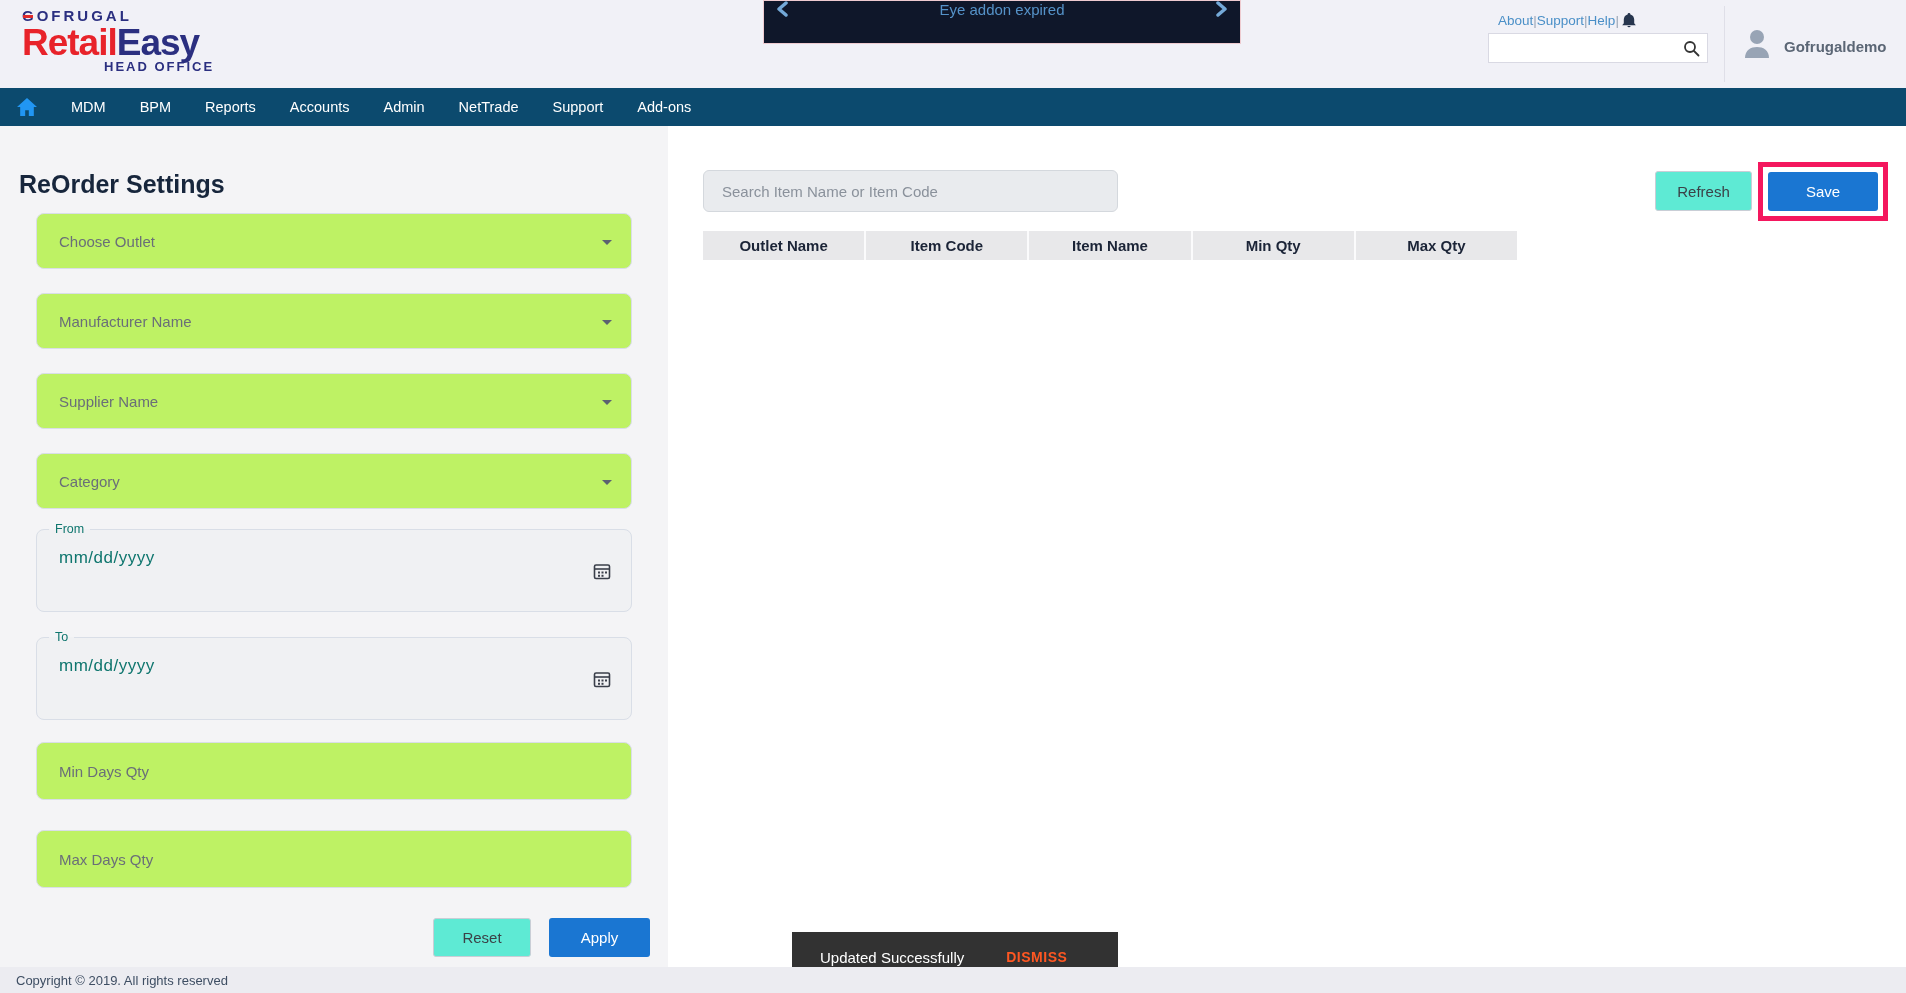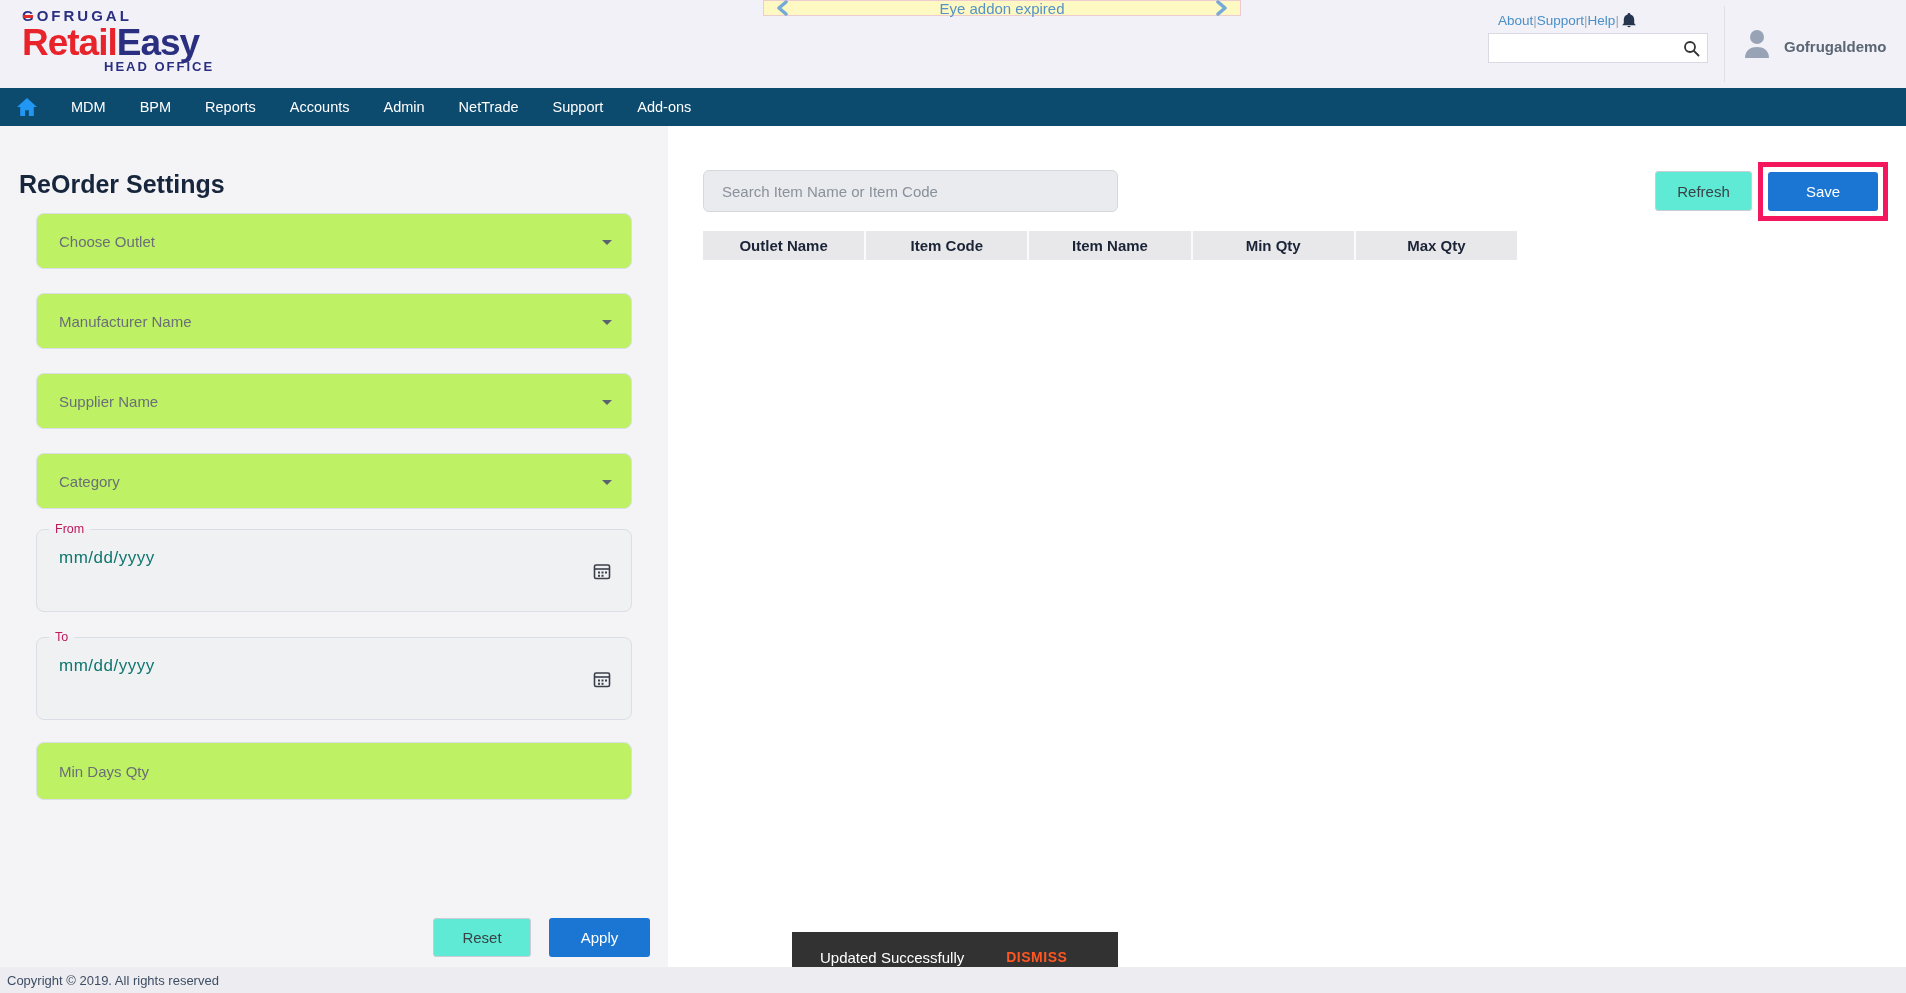--- a/index.html
+++ b/index.html
@@ -16,22 +16,22 @@
   .header { position:absolute; top:0; left:0; width:1906px; height:88px; background:#f1f1f7; }
 
   .logo { position:absolute; left:22px; top:7px; width:230px; cursor:pointer; }
   .logo-brand { position:relative; font-size:15px; font-weight:700; color:#2b2f80; letter-spacing:3px; }
   .logo-brand .g-cross { position:absolute; left:1px; top:8px; width:10px; height:3px; background:#e02b2b; }
   .logo-product { font-size:37px; font-weight:800; line-height:1.0; letter-spacing:-1px; }
   .logo-product .red { color:#e8232a; }
   .logo-product .navy { color:#2b2f80; }
   .logo-suffix { font-size:13px; font-weight:700; color:#2b2f80; letter-spacing:2px; margin:-2px 0 0 82px; }
 
-  .banner { position:absolute; left:763px; top:0; width:478px; height:16px;
-            background:#fef9c3; border:1px solid #eecbd0; display:flex; align-items:center; padding:0 12px; }
+  .banner { position:absolute; left:763px; top:0; width:478px; height:44px;
+            background:#0f172a; border:1px solid #eecbd0; display:flex; align-items:flex-start; padding:0 12px; }
   .banner-text { flex:1; text-align:center; color:#5592c8; font-size:15px; }
   .banner-arrow { width:14px; height:16px; display:flex; align-items:center; cursor:pointer; }
 
   .header-links { position:absolute; left:1498px; top:12px; display:flex; align-items:center; 
                   font-size:13.5px; color:#4a8fc7; }
   .header-links a { color:#4a8fc7; text-decoration:none; cursor:pointer; }
   .link-sep { color:#9aa5b5; }
   .bell { margin-left:2px; cursor:pointer; display:flex; }
 
   .header-search { position:absolute; left:1488px; top:33px; width:220px; height:30px;
@@ -60,21 +60,21 @@
   .field-label { position:absolute; left:22px; top:50%; transform:translateY(-50%);
                  font-size:15px; color:#6a6f78; }
   .caret { position:absolute; right:18px; top:50%; transform:translateY(-50%); }
 
   .dd { height:56px; }
   .dd-0 { top:87px; } .dd-1 { top:167px; } .dd-2 { top:247px; } .dd-3 { top:327px; }
 
   fieldset.datefield { position:absolute; left:36px; width:596px; height:90px;
                        background:#f0f1f3; border:1.5px solid #d9dee7; border-radius:8px; }
   .df-from { top:396px; } .df-to { top:504px; }
-  fieldset.datefield legend { margin-left:12px; padding:0 6px; font-size:12.5px; color:#be185d; }
+  fieldset.datefield legend { margin-left:12px; padding:0 6px; font-size:12.5px; color:#0f766e; }
   .date-value { margin:12px 0 0 22px; font-size:17px; color:#0f766e; letter-spacing:0.5px; cursor:text; }
   .cal { position:absolute; right:20px; top:26px; cursor:pointer; }
 
   .qty { height:58px; cursor:text; }
   .qty-min { top:616px; } .qty-max { top:704px; }
 
   .btn { display:flex; align-items:center; justify-content:center; font-size:15px; font-family:inherit;
          border-radius:3px; cursor:pointer; }
   .btn-outline { background:#5eead4; border:1px solid #c9ced6; color:#3b4147; }
   .btn-primary { background:#1a76d2; border:none; color:#ffffff; }
@@ -98,21 +98,21 @@
         justify-content:center; font-size:15px; font-weight:700; color:#1b2437; }
   .th:last-child { border-right:none; }
 
   
   .snackbar { position:absolute; left:792px; top:932px; width:326px; height:50px; background:#323232;
               display:flex; align-items:center; padding:0 28px; z-index:1; }
   .snack-msg { color:#ffffff; font-size:15px; font-weight:500; }
   .snack-action { margin-left:42px; color:#ff5722; font-size:14px; font-weight:700; letter-spacing:0.5px; cursor:pointer; }
 
   .footer { position:absolute; left:0; top:967px; width:1906px; height:26px; background:#ececf1;
-            display:flex; align-items:center; padding-left:7px; font-size:13px; color:#3e4e63; z-index:2; }
+            display:flex; align-items:center; padding-left:16px; font-size:13px; color:#3e4e63; z-index:2; }
 </style>
 </head>
 <body>
 
 <div class="header">
 
   <div class="logo">
     <div class="logo-brand">
       <span>GOFRUGAL</span>
       <span class="g-cross"></span>
@@ -255,20 +255,23 @@
           <rect x="12" y="9.5" width="2" height="2" fill="#3a3f4a"></rect>
         <rect x="5" y="12.8" width="2" height="2" fill="#3a3f4a"></rect>
           <rect x="8.5" y="12.8" width="2" height="2" fill="#3a3f4a"></rect>
       </svg>
     </span>
   </fieldset>
 
   <div class="field qty qty-min">
     <span class="field-label">Min Days Qty</span>
   </div>
+  <div class="field qty qty-max">
+    <span class="field-label">Max Days Qty</span>
+  </div>
 
   <button class="btn btn-outline reset-btn">Reset</button>
   <button class="btn btn-primary apply-btn">Apply</button>
 </div>
 
 <input class="main-search" type="text" placeholder="Search Item Name or Item Code" style="">
 
 <button class="btn btn-outline refresh-btn">Refresh</button>
 
 <div class="save-highlight"></div>

